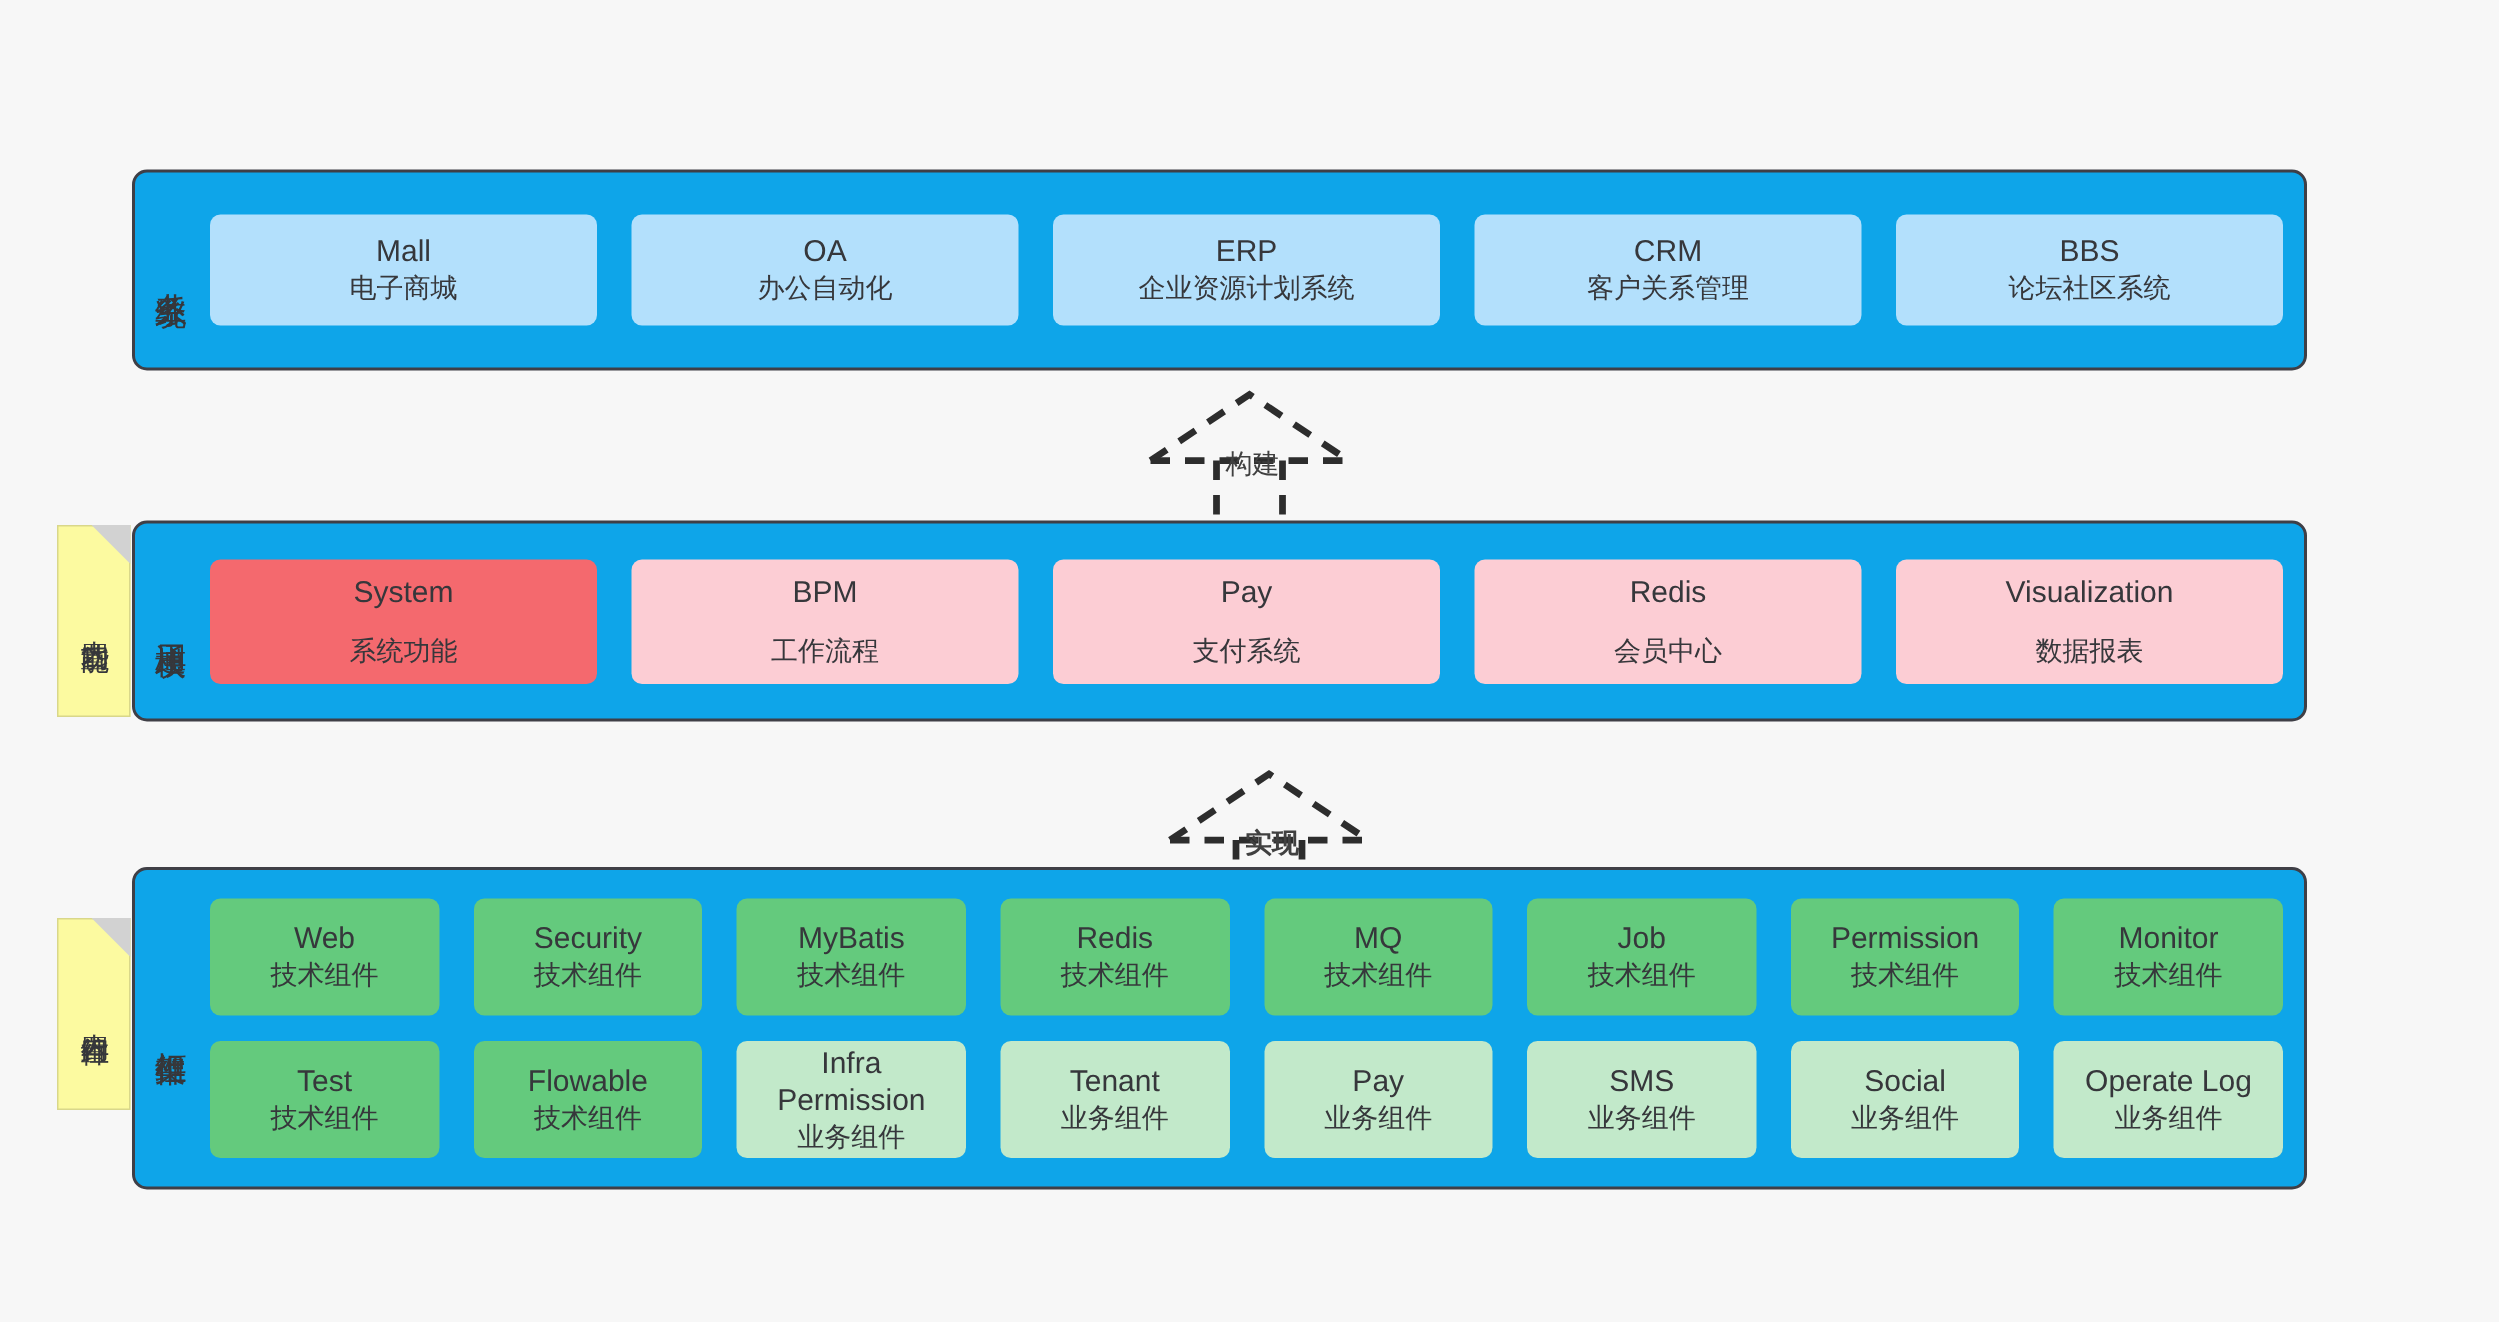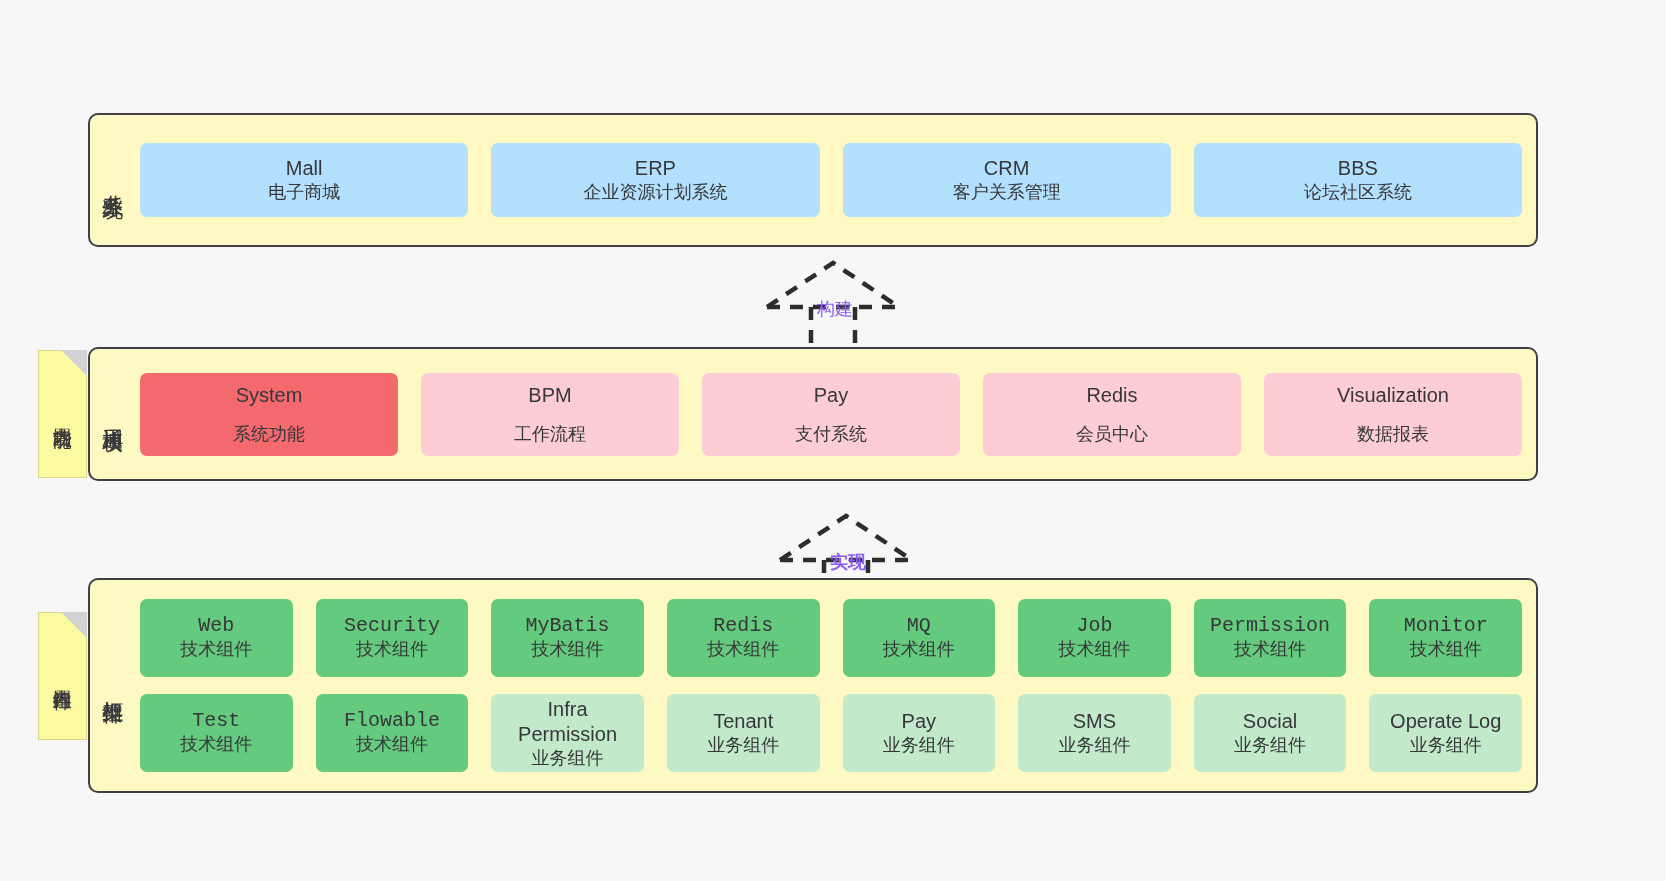--- a/index.html
+++ b/index.html
@@ -13,21 +13,21 @@
     position: relative;
     overflow: hidden;
     font-family: "Liberation Sans", "DejaVu Sans", sans-serif;
     color: #36373b;
   }
 
   
   .layer {
     position: absolute;
     box-sizing: border-box;
-    background: #fef9c3;
+    background: #0ea5e9;
     border: 2px solid #3f3f46;
     border-radius: 10px;
     display: flex;
     align-items: stretch;
   }
 
   
   .layer-label {
     flex: 0 0 auto;
     width: 46px;
@@ -70,21 +70,21 @@
     line-height: 1.24;
     padding: 4px 6px;
     box-sizing: border-box;
   }
   .card .name { font-size: 20px; }
   .card .desc { font-size: 18px; }
 
   .card.blue        { background: #b3e0fc; }
   .card.red         { background: #f4696e; }
   .card.pink        { background: #fccdd4; }
-  .card.green       { background: #64ca7d; font-family: Liberation Mono, monospace; }
+  .card.green       { background: #64ca7d; }
   .card.green-light { background: #c2e9ca; }
 
   
   #layer-business  { left: 88px;  top: 113px; width: 1450px; height: 134px; }
   #layer-business .card { height: 74px; }
 
   #layer-common    { left: 88px;  top: 347px; width: 1450px; height: 134px; }
   #layer-common .card { height: 83px; gap: 15px; }
 
   #layer-framework { left: 88px;  top: 578px; width: 1450px; height: 215px; }
@@ -125,38 +125,42 @@
     position: absolute;
     width: 170px;
     height: 100px;
   }
   .link svg { display: block; overflow: visible; }
   .link .link-label {
     position: absolute;
     left: 60px;
     top: 42px;
     font-size: 18px;
-    color: #8b5cf6;
+    color: #404040;
     background: transparent;
     padding: 0 2px;
     white-space: nowrap;
   }
   #link-build  { left: 755px; top: 255px; }
   #link-impl   { left: 768px; top: 508px; font-weight: bold; }
 </style>
 </head>
 <body>
 
 <div class="layer" id="layer-business">
   <div class="layer-label">业务系统</div>
   <div class="layer-body">
     <div class="row">
       <div class="card blue">
         <span class="name">Mall</span>
         <span class="desc">电子商城</span>
+      </div>
+      <div class="card blue">
+        <span class="name">OA</span>
+        <span class="desc">办公自动化</span>
       </div>
       <div class="card blue">
         <span class="name">ERP</span>
         <span class="desc">企业资源计划系统</span>
       </div>
       <div class="card blue">
         <span class="name">CRM</span>
         <span class="desc">客户关系管理</span>
       </div>
       <div class="card blue">

